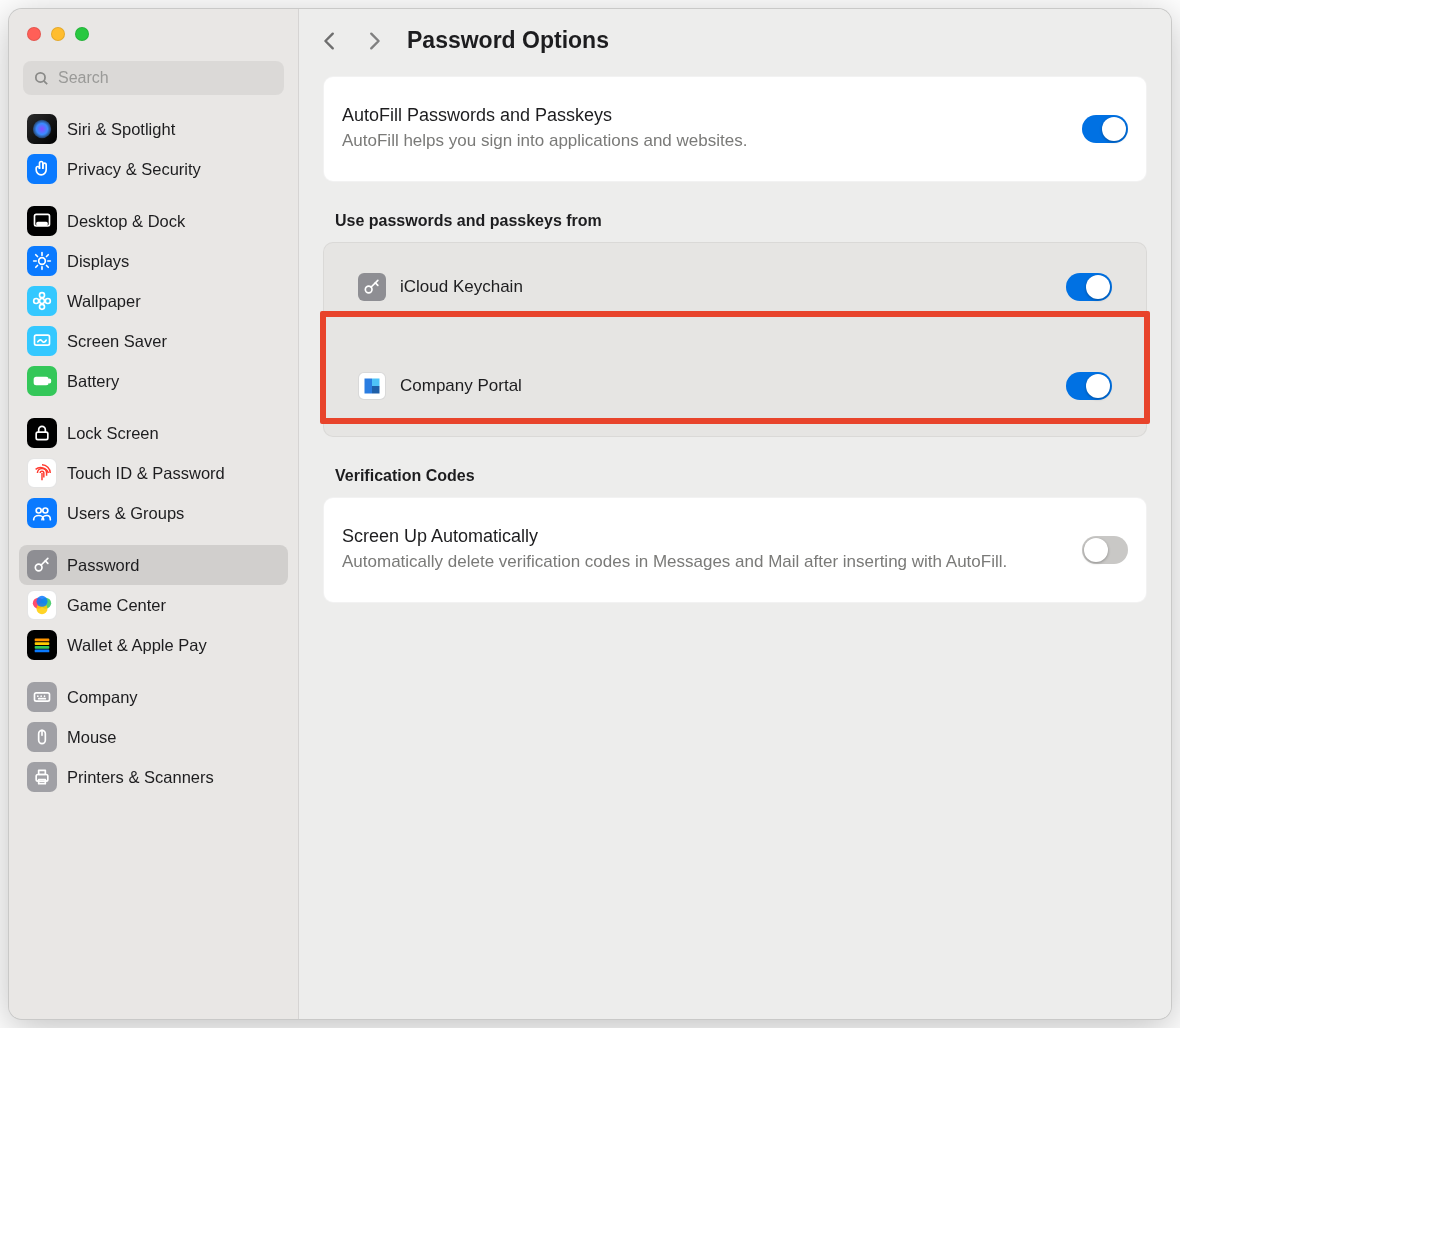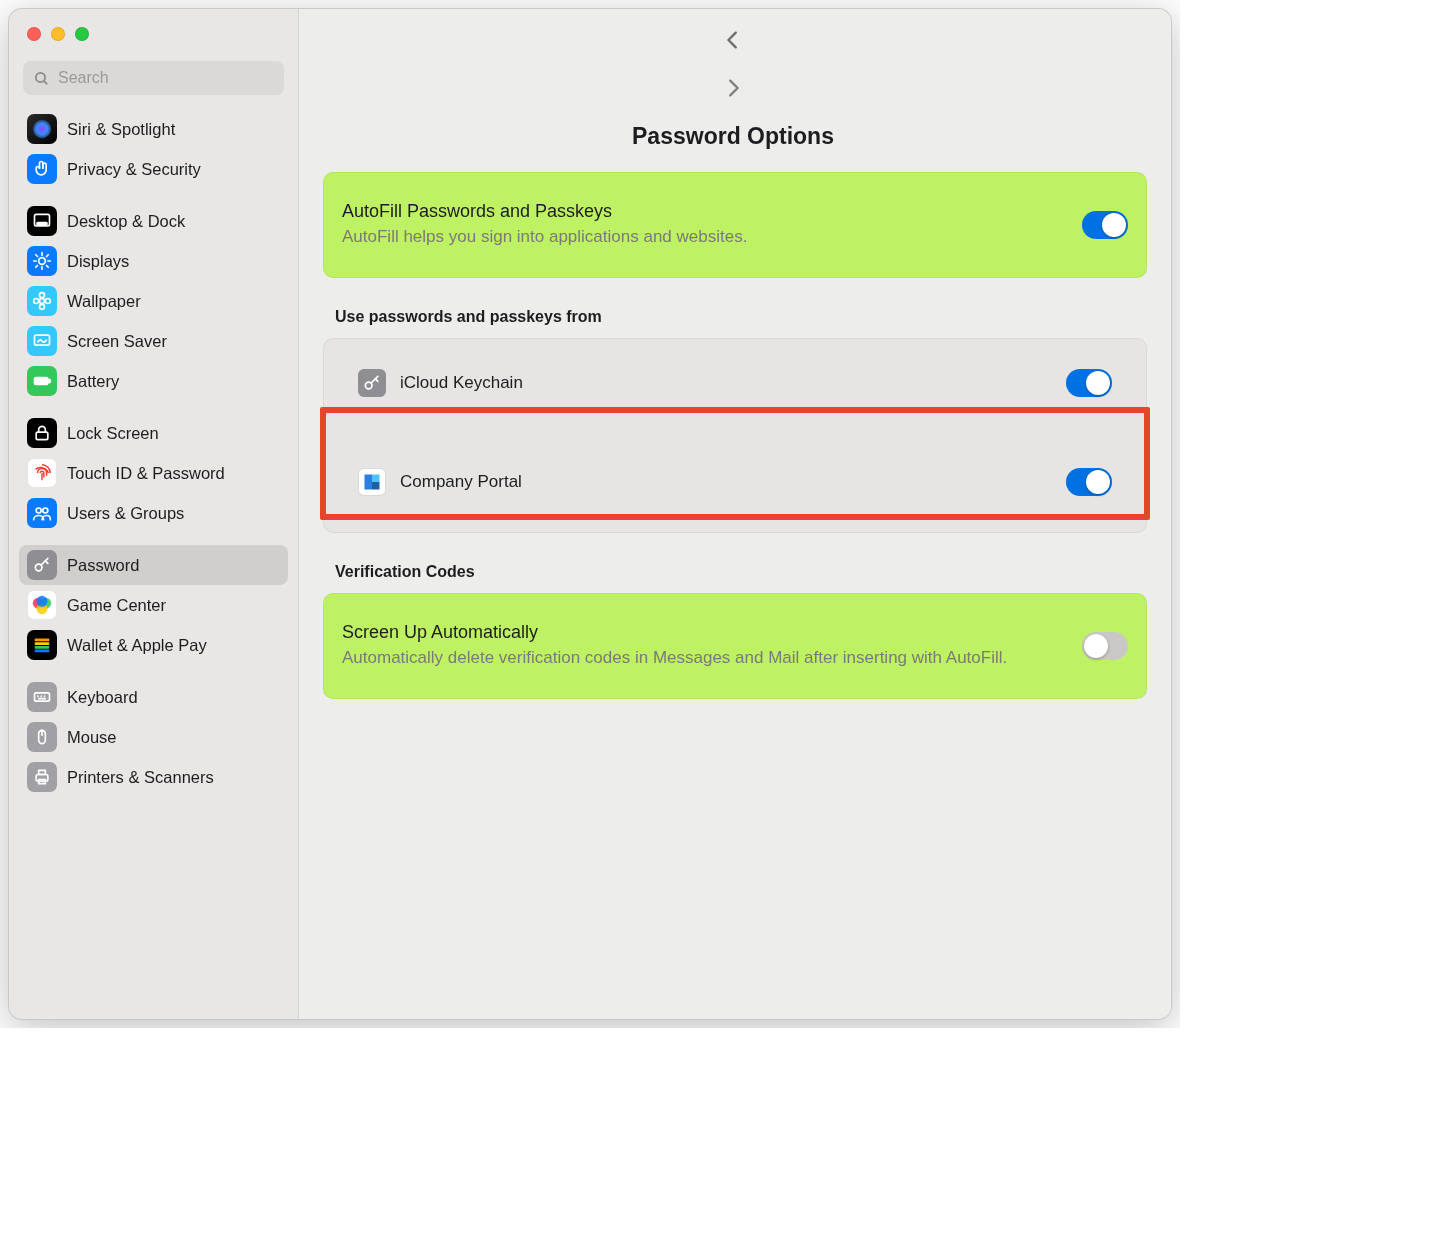--- a/index.html
+++ b/index.html
@@ -89,37 +89,36 @@
       flex: 1;
       background: #ededec;
       display: flex;
       flex-direction: column;
     }
     .toolbar {
       display: flex;
       align-items: center;
       gap: 22px;
       padding: 18px 24px 12px 20px;
-      flex-direction: column;
     }
     .chev {
       width: 22px; height: 26px;
       color: #6e6e6e;
     }
     .title {
       font-size: 23px;
       font-weight: 700;
       color: #1d1d1f;
     }
     .content {
       padding: 6px 24px 24px 24px;
       overflow-y: auto;
     }
     .card {
-      background: #bef264;
+      background: #ffffff;
       border: 1px solid rgba(0,0,0,0.05);
       border-radius: 10px;
       padding: 28px 18px;
     }
     .row {
       display: flex;
       align-items: center;
       justify-content: space-between;
       gap: 16px;
     }
@@ -348,21 +347,21 @@
           <div class="nav-item">
             <div class="nav-icon" style="background: rgb(160, 160, 165);">
               <svg width="20" height="20" viewBox="0 0 24 24" fill="none" stroke="currentColor" stroke-width="2" stroke-linecap="round" stroke-linejoin="round">
                 <rect x="3" y="7" width="18" height="10" rx="2"></rect>
                 <line x1="7" y1="11" x2="7" y2="11"></line>
                 <line x1="11" y1="11" x2="11" y2="11"></line>
                 <line x1="15" y1="11" x2="15" y2="11"></line>
                 <line x1="8" y1="14" x2="16" y2="14"></line>
               </svg>
             </div>
-            <span>Keyboard</span>
+            <span>Company</span>
           </div>
           <div class="nav-item">
             <div class="nav-icon" style="background: rgb(160, 160, 165);">
               <svg width="20" height="20" viewBox="0 0 24 24" fill="none" stroke="currentColor" stroke-width="2" stroke-linecap="round" stroke-linejoin="round">
                 <rect x="8" y="4" width="8" height="16" rx="4"></rect>
                 <line x1="12" y1="4" x2="12" y2="10"></line>
               </svg>
             </div>
             <span>Mouse</span>
           </div>

